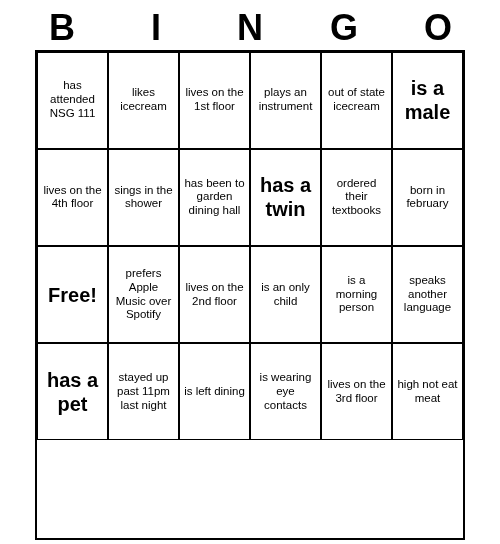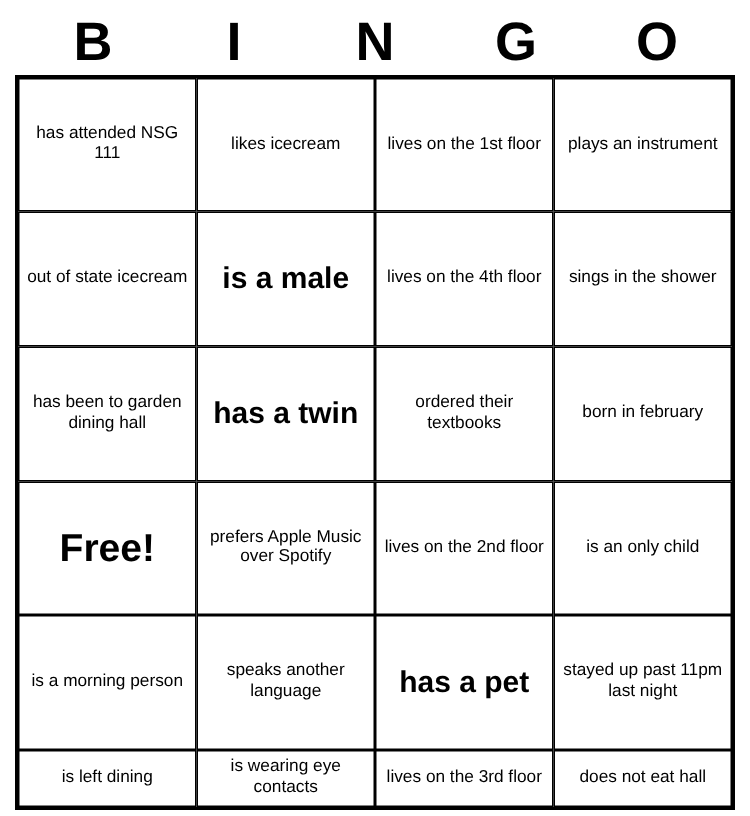--- a/index.html
+++ b/index.html
@@ -28,23 +28,23 @@
     .bingo-letter {
       flex: 1;
       text-align: center;
       font-size: 36px;
       font-weight: bold;
       line-height: 1.1;
     }
 
     .bingo-grid {
       display: grid;
-      grid-template-columns: repeat(4, 1fr);
+      grid-template-columns: repeat(6, 1fr);
       grid-template-rows: repeat(5, 1fr);
-      width: 480px;
+      width: 430px;
       height: 490px;
       border: 2px solid #000;
     }
 
     .bingo-cell {
       border: 1px solid #000;
       display: flex;
       align-items: center;
       justify-content: center;
       text-align: center;
@@ -52,21 +52,21 @@
       font-size: 11.5px;
       line-height: 1.2;
     }
 
     .bingo-cell.large-text {
       font-size: 20px;
       font-weight: bold;
     }
 
     .bingo-cell.free {
-      font-size: 26px;
+      font-size: 20px;
       font-weight: bold;
     }
   </style>
 </head>
 <body>
 
 <div class="bingo-header">
 <div class="bingo-letter">B</div>
     <div class="bingo-letter">I</div>
     <div class="bingo-letter">N</div>
@@ -91,14 +91,14 @@
     <div class="bingo-cell">prefers Apple Music over Spotify</div>
     <div class="bingo-cell">lives on the 2nd floor</div>
     <div class="bingo-cell">is an only child</div>
     <div class="bingo-cell">is a morning person</div>
     <div class="bingo-cell">speaks another language</div>
     <div class="bingo-cell large-text">has a pet</div>
     <div class="bingo-cell">stayed up past 11pm last night</div>
     <div class="bingo-cell">is left dining</div>
     <div class="bingo-cell">is wearing eye contacts</div>
     <div class="bingo-cell">lives on the 3rd floor</div>
-    <div class="bingo-cell">does not eat hall</div>
+    <div class="bingo-cell">high not eat meat</div>
   </div>
 
 </body></html>

